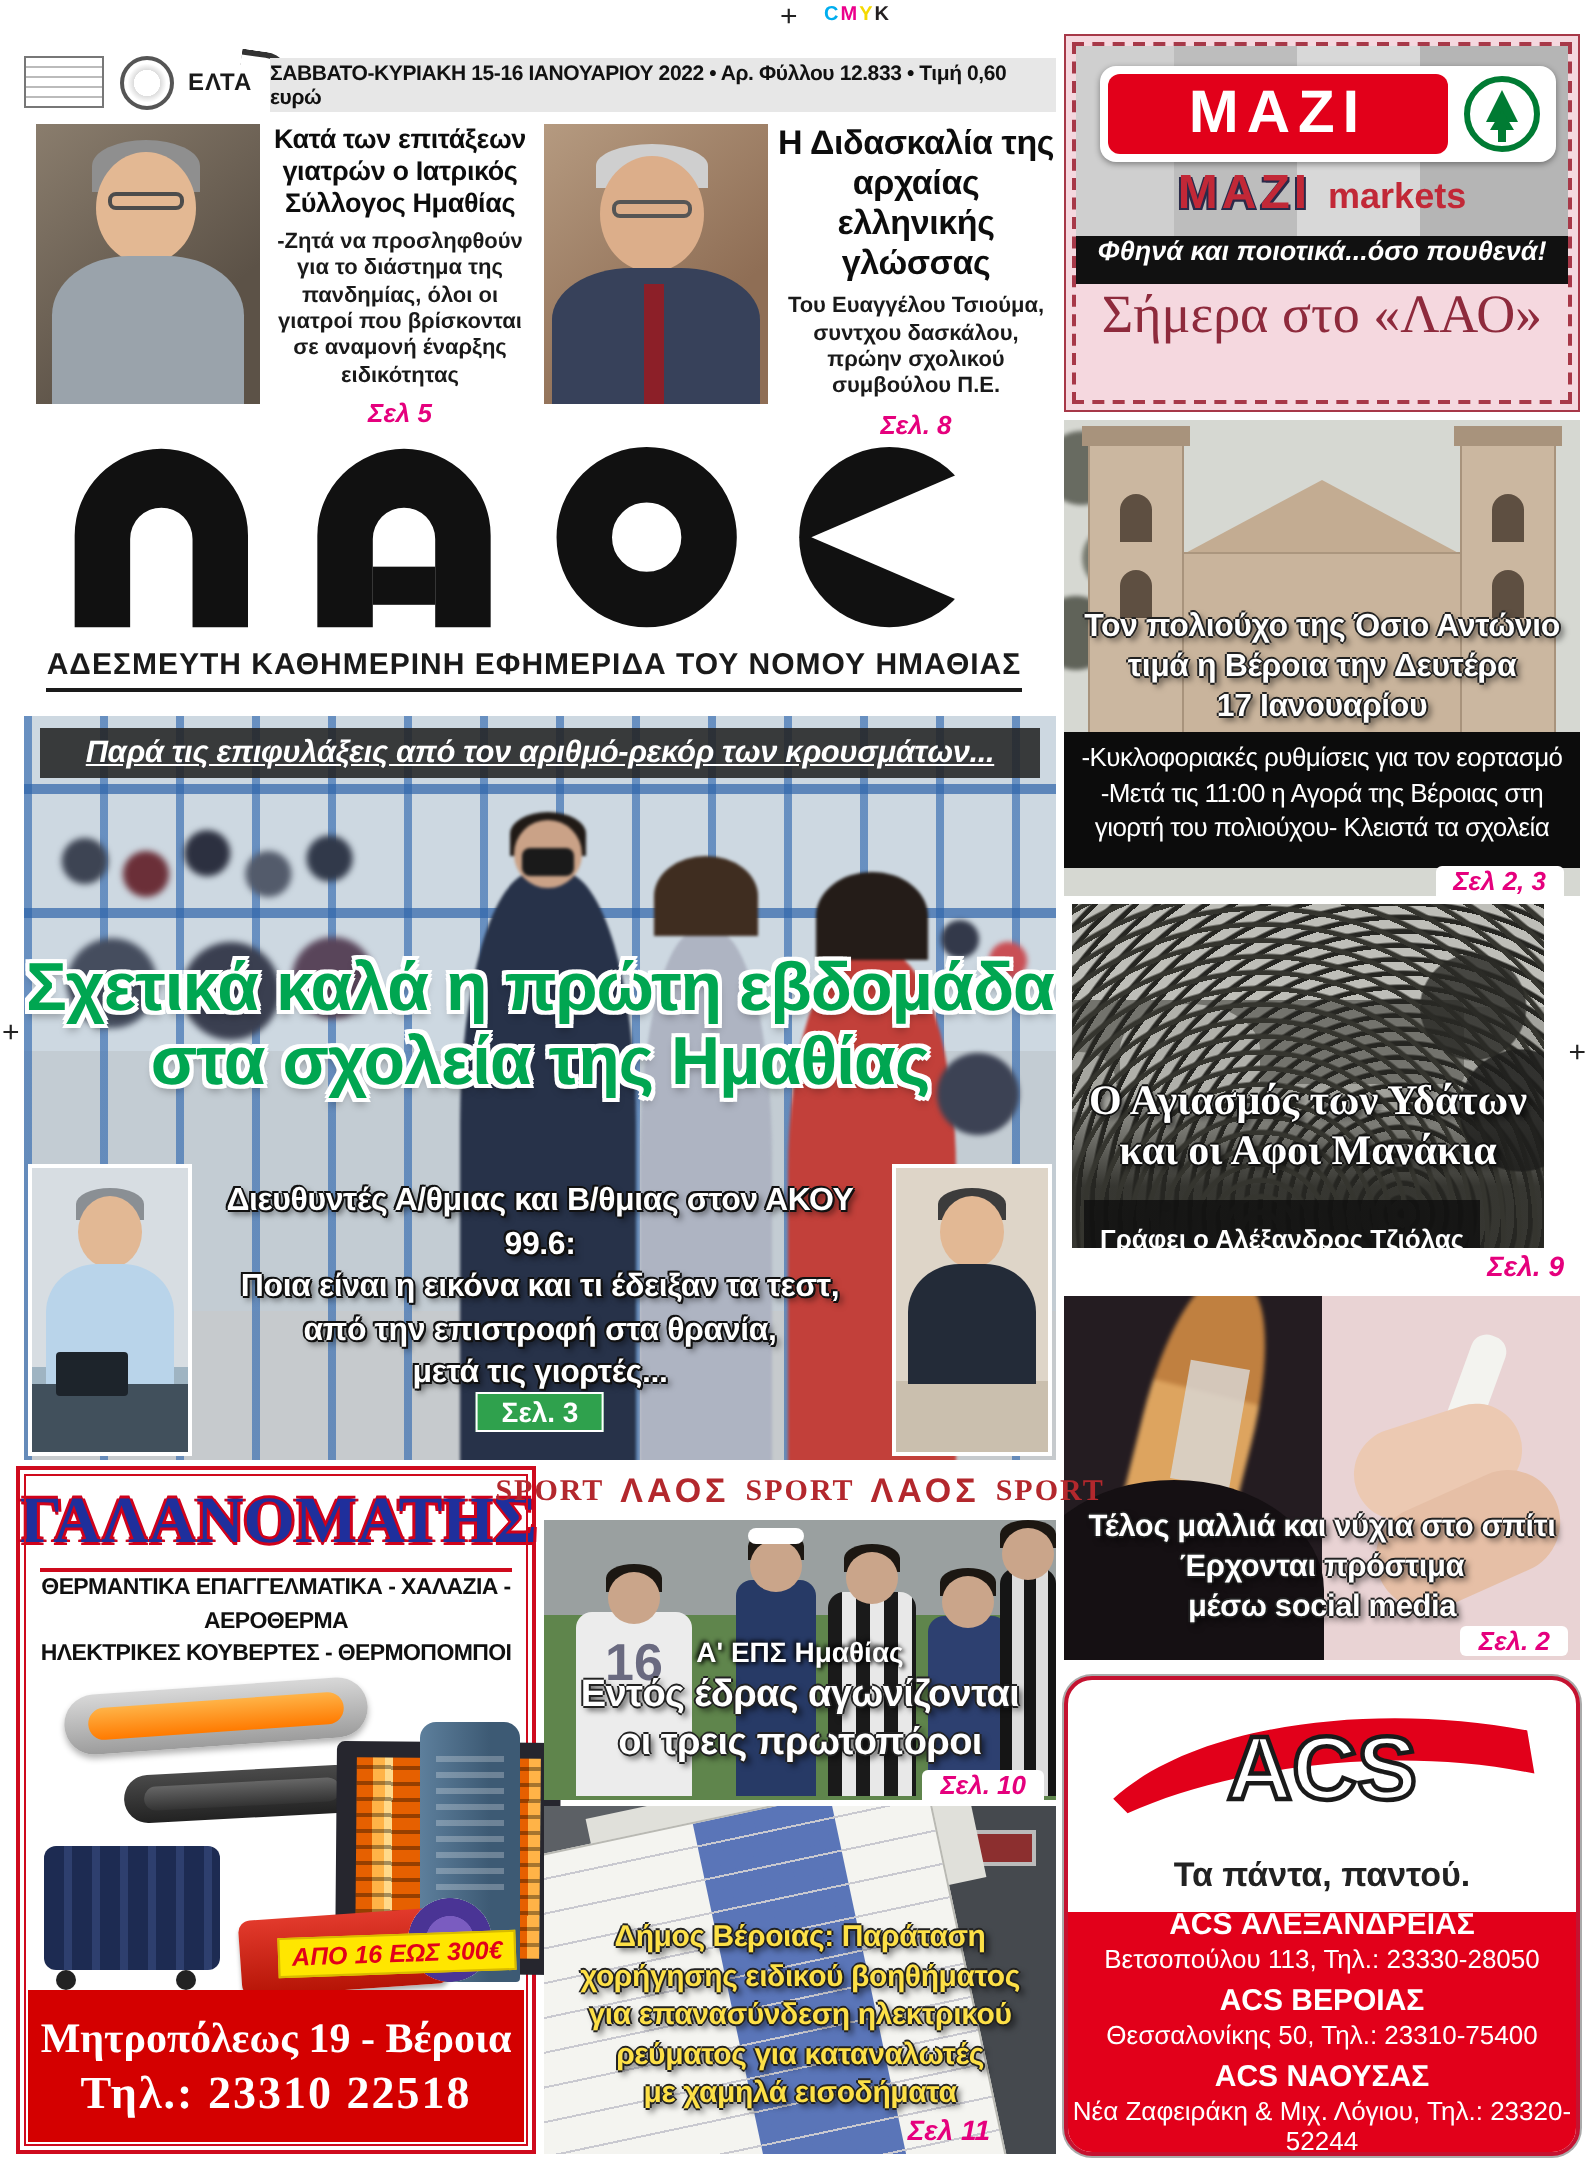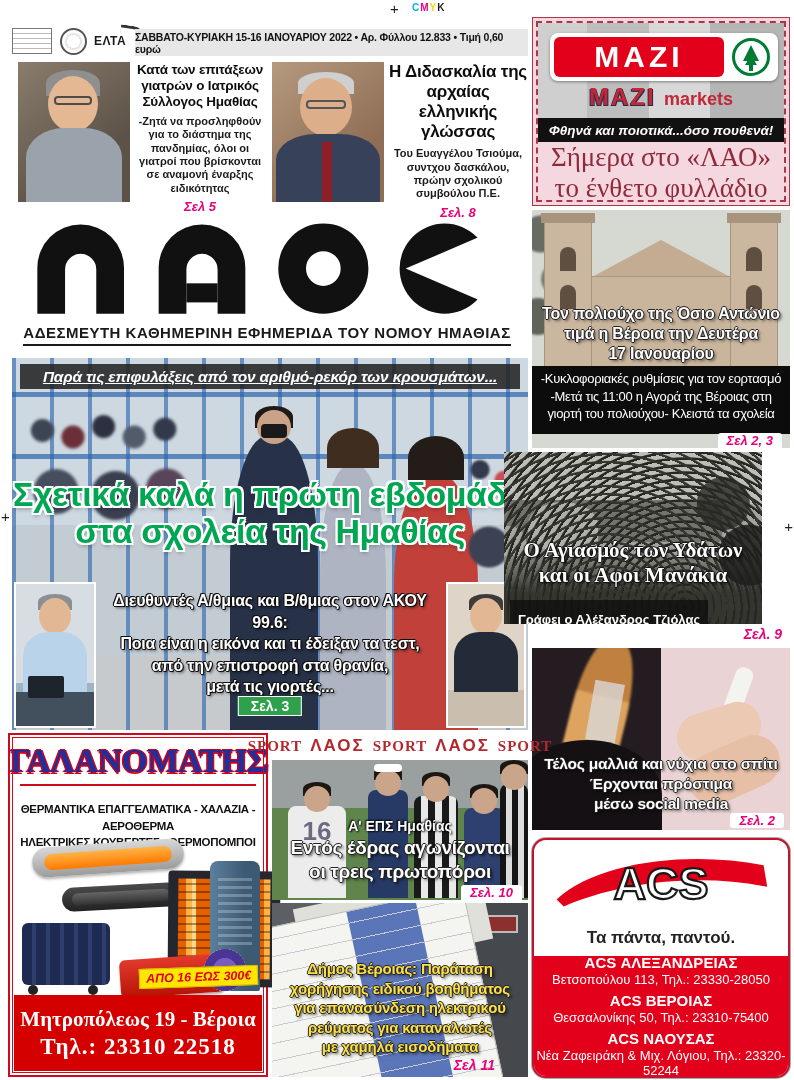--- a/index.html
+++ b/index.html
@@ -64,21 +64,21 @@
   .spar-tree { position:absolute; left:15px; top:8px; width:0; height:0; border-left:8px solid transparent;
     border-right:8px solid transparent; border-bottom:16px solid #007b33; }
   .spar-tree2 { position:absolute; left:17px; top:18px; width:0; height:0; border-left:6px solid transparent;
     border-right:6px solid transparent; border-bottom:10px solid #007b33; }
   .spar-trunk { position:absolute; left:21px; top:28px; width:4px; height:6px; background:#007b33; }
   .mazi-row { position:absolute; left:0; top:60px; width:100%; text-align:center; }
   .mazi { display:inline-block; color:#c22837; font-weight:900; font-size:24px; letter-spacing:2px;
     text-shadow:1px 1px 0 #2a2a4a, -1px 1px 0 #2a2a4a; }
   .markets { display:inline-block; color:#c22837; font-weight:700; font-size:18px; margin-left:4px; }
   .spar-tag { position:absolute; left:0; top:95px; width:100%; height:24px; background:#111; color:#fff;
-    font-style:italic; font-weight:700; font-size:13.5px; display:flex; align-items:center; justify-content:center; }
+    font-style:italic; font-weight:700; font-size:13.5px; display:flex; align-items:flex-start; justify-content:center; }
   .spar-promo { position:absolute; left:0; top:119px; width:100%; text-align:center;
     font-family:"Liberation Serif", serif; color:#8e2a3c; font-size:27px; line-height:1.15; font-weight:400; }
 
   
   .masthead { position:absolute; left:14px; top:214px; width:506px; height:140px; text-align:center; }
   .laos-svg { display:block; margin:0 auto; }
   .masthead-tagline { display:inline-block; margin-top:6px; font-size:15px; font-weight:700; color:#1a1a1a;
     letter-spacing:.5px; border-bottom:2px solid #1a1a1a; padding-bottom:3px; }
 
   
@@ -158,21 +158,21 @@
   .church-title { position:absolute; left:0; right:0; top:94px; text-align:center; color:#fff; font-weight:700;
     font-size:16px; line-height:1.25; letter-spacing:-0.2px;
     text-shadow:-1px 0 0 #222, 1px 0 0 #222, 0 -1px 0 #222, 0 1px 0 #222, 2px 2px 3px rgba(0,0,0,.6); }
   .church-panel { position:absolute; left:0; right:0; top:156px; height:68px; background:#0c0c0c; color:#fff;
     text-align:center; padding-top:4px; }
   .church-panel p { font-size:13px; line-height:1.35; letter-spacing:-0.3px; font-weight:400; }
   .chip { position:absolute; background:#fff; color:#e5007d; font-weight:700; font-style:italic; font-size:13px;
     padding:0 9px; border-radius:3px 3px 0 0; }
   .church .chip { right:8px; bottom:0; }
 
-  .bridge { position:absolute; left:504px; top:452px; width:258px; height:172px; overflow:hidden;
+  .bridge { position:absolute; left:536px; top:452px; width:236px; height:172px; overflow:hidden;
     background:linear-gradient(180deg,#bebeb8 0 30%, #a3a39d 30% 60%, #8d8d87 60%); }
   .bridge-arch { position:absolute; left:-10px; right:40px; top:48px; height:42px; background:#73736d;
     border-radius:4px; }
   .bridge-arch::before { content:""; position:absolute; left:34px; bottom:-6px; width:70px; height:46px;
     border-radius:50% 50% 0 0; background:#b0b0aa; }
   .bridge-arch::after { content:""; position:absolute; left:-4px; bottom:-14px; width:36px; height:30px;
     border-radius:50% 50% 0 0; background:#a5a59f; }
   .bridge-crowd { position:absolute; inset:0;
     background:
       radial-gradient(circle at 85% 30%, rgba(40,40,36,.8) 0 26px, transparent 27px),
@@ -203,21 +203,21 @@
     text-shadow:-1px 0 0 #222, 1px 0 0 #222, 0 -1px 0 #222, 0 1px 0 #222, 2px 2px 3px rgba(0,0,0,.65); }
   .beauty .chip { right:6px; bottom:2px; border-radius:3px; }
 
   
   .gal { position:absolute; left:8px; top:733px; width:260px; height:344px; border:2px solid #cf0a1d; background:#fff; }
   .gal::before { content:""; position:absolute; inset:2px; border:1px solid #cf0a1d; pointer-events:none; }
   .gal-title { margin-top:8px; text-align:center; font-family:"Liberation Serif", serif; font-weight:700;
     font-size:33px; letter-spacing:0; color:#1f2f9c;
     text-shadow:-1.5px 0 0 #d0021b, 1.5px 0 0 #d0021b, 0 -1.5px 0 #d0021b, 0 1.5px 0 #d0021b; }
   .gal-sep { width:92%; margin:4px auto 0; border-bottom:2px solid #cf0a1d; }
-  .gal-lines { margin-top:15px; text-align:center; font-weight:900; font-size:11.5px; line-height:1.45;
+  .gal-lines { margin-top:0; text-align:center; font-weight:900; font-size:11.5px; line-height:1.45;
     color:#101010; letter-spacing:-0.3px; }
   .gal-products { position:absolute; left:6px; right:6px; top:102px; height:156px; }
   .h-bar { position:absolute; left:16px; top:6px; width:152px; height:30px; border-radius:15px;
     background:linear-gradient(180deg,#d8d8d8,#9c9c9c); transform:rotate(-4deg); box-shadow:0 2px 3px rgba(0,0,0,.3); }
   .h-bar .glow { position:absolute; left:12px; top:7px; right:12px; bottom:7px; border-radius:10px;
     background:linear-gradient(180deg,#ffb347,#ff7a00); }
   .h-bar2 { position:absolute; left:46px; top:48px; width:118px; height:24px; border-radius:12px;
     background:linear-gradient(180deg,#4a4a4a,#222); transform:rotate(-3deg); }
   .h-bar2 .glow { position:absolute; left:10px; top:6px; right:10px; bottom:6px; border-radius:8px;
     background:linear-gradient(180deg,#666,#333); }
@@ -357,21 +357,20 @@
       </div>
       <div class="mazi-row">
         <span class="mazi">MAZI</span>
         <span class="markets">markets</span>
       </div>
       <div class="spar-tag">
         <span>Φθηνά και ποιοτικά...όσο πουθενά!</span>
       </div>
       <div class="spar-promo">
         <div>Σήμερα στο «ΛΑΟ»</div>
-        <div>το ένθετο φυλλάδιο</div>
       </div>
     </div>
   </div>
 
   <div class="masthead">
     <svg class="laos-svg" width="470" height="104" viewBox="0 0 540 120" aria-label="ΛΑΟΣ">
       <path fill="#111" d="M5 115 V62 a50 50 0 0 1 100 0 V115 h-32 V64 a18 18 0 0 0 -36 0 V115 Z"></path>
       <path fill="#111" d="M145 115 V62 a50 50 0 0 1 100 0 V115 h-32 V64 a18 18 0 0 0 -36 0 V115 Z"></path>
       <rect fill="#111" x="177" y="80" width="36" height="22"></rect>
       <circle cx="335" cy="63" r="36" fill="none" stroke="#111" stroke-width="32"></circle>

